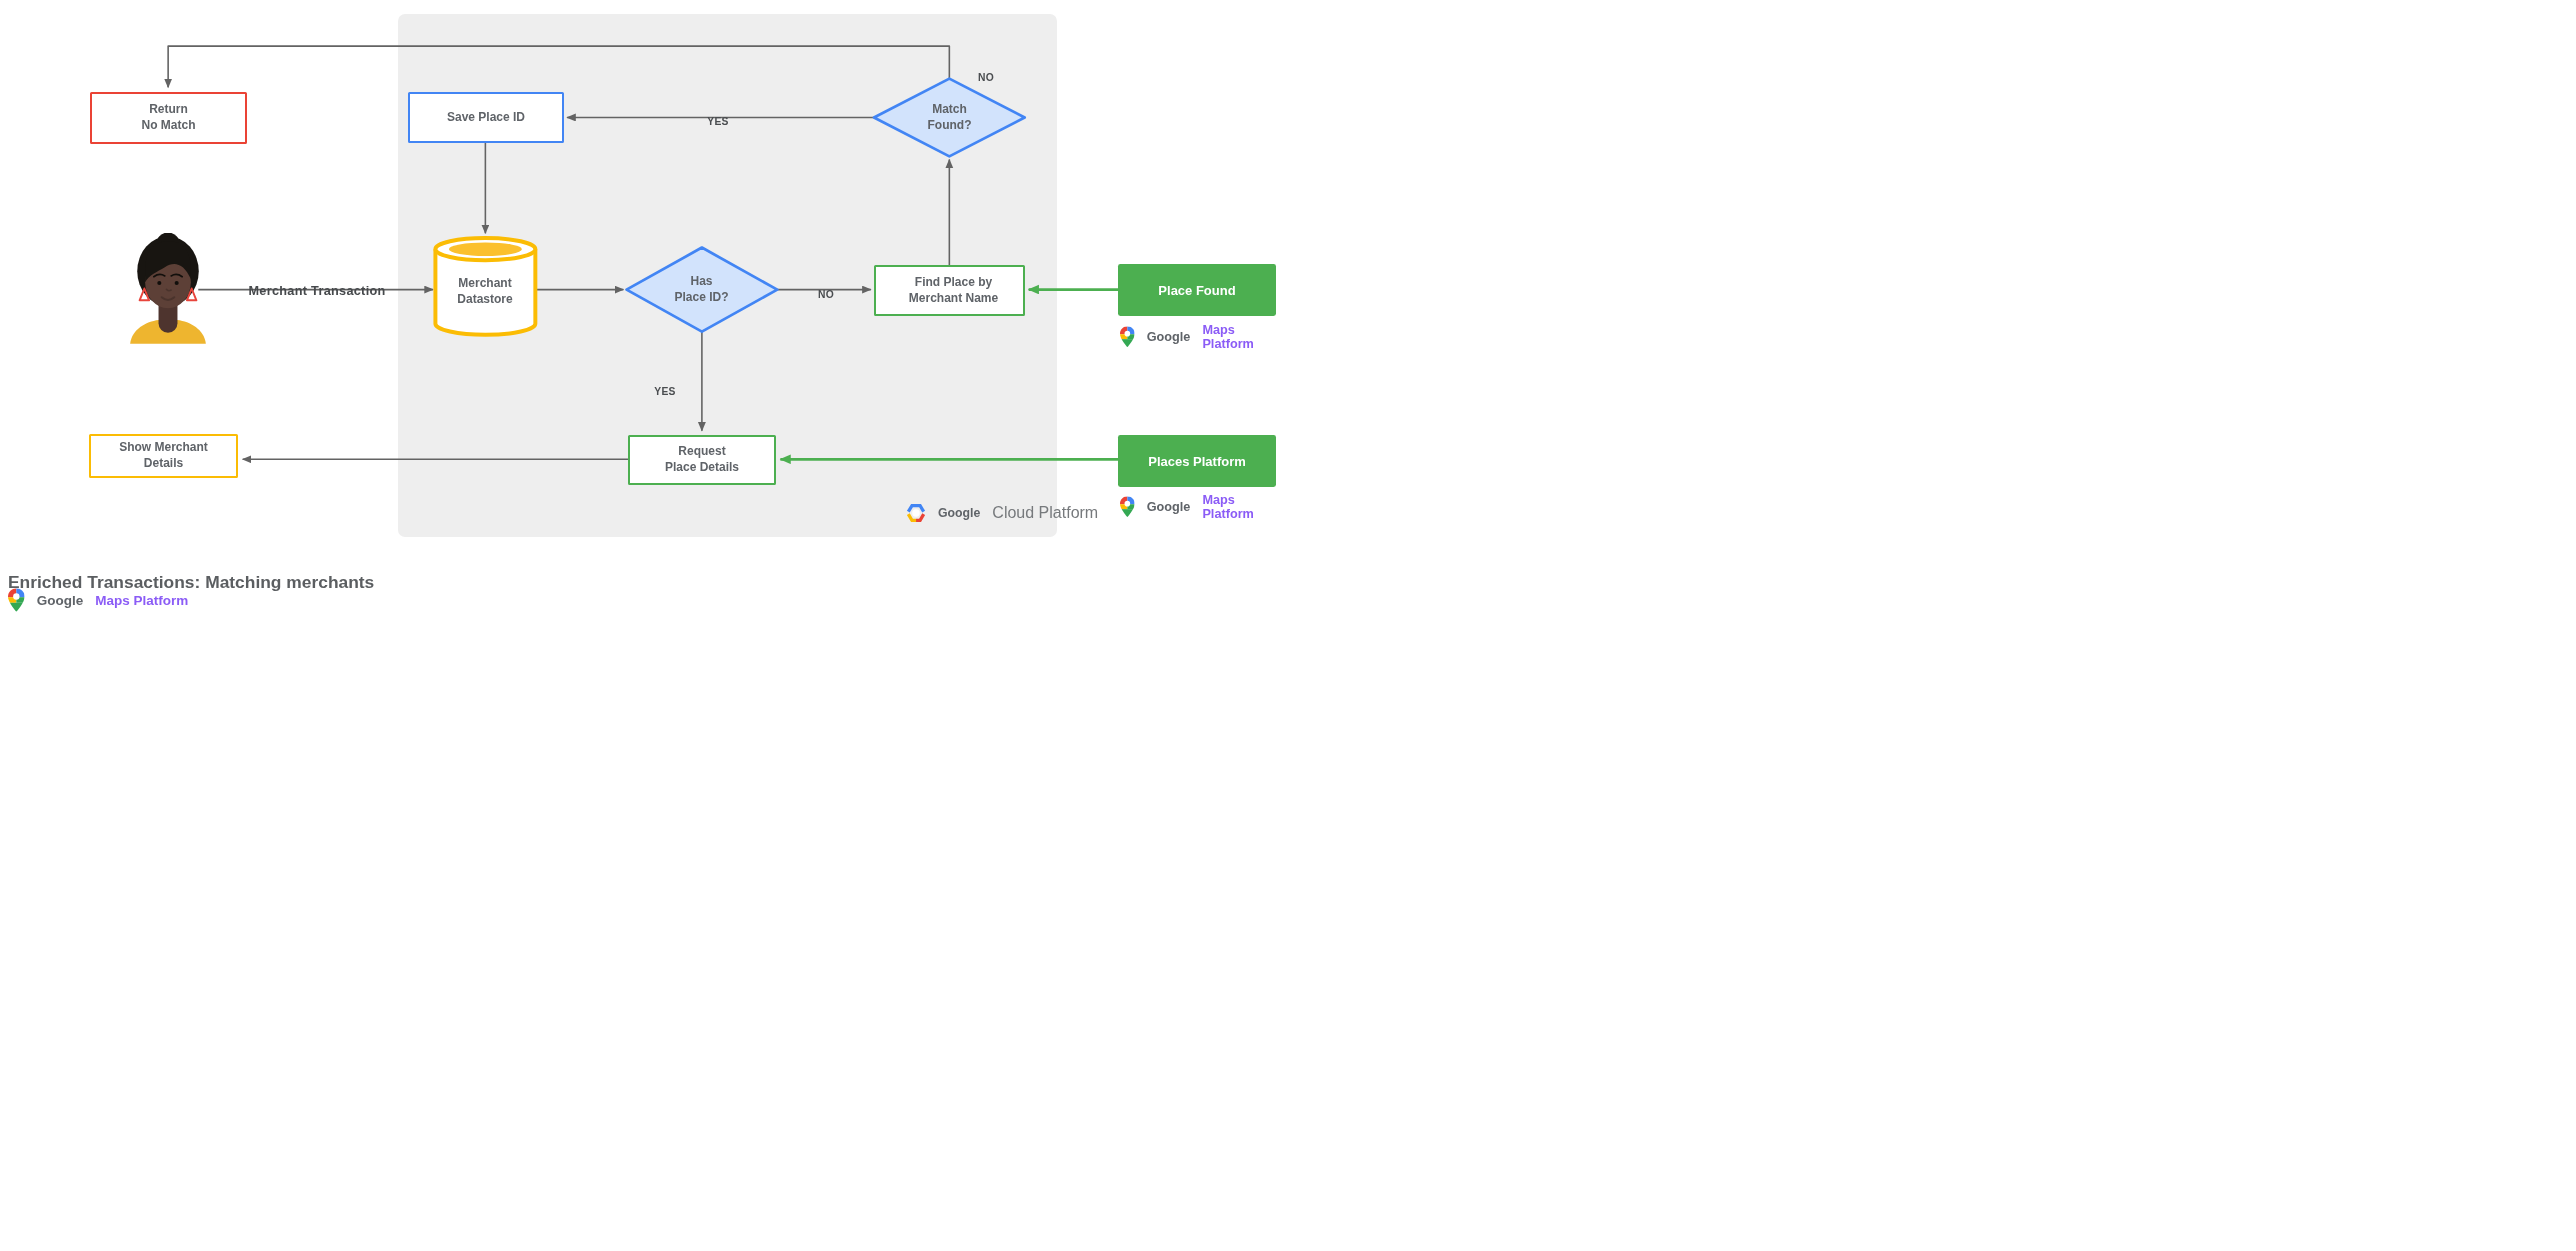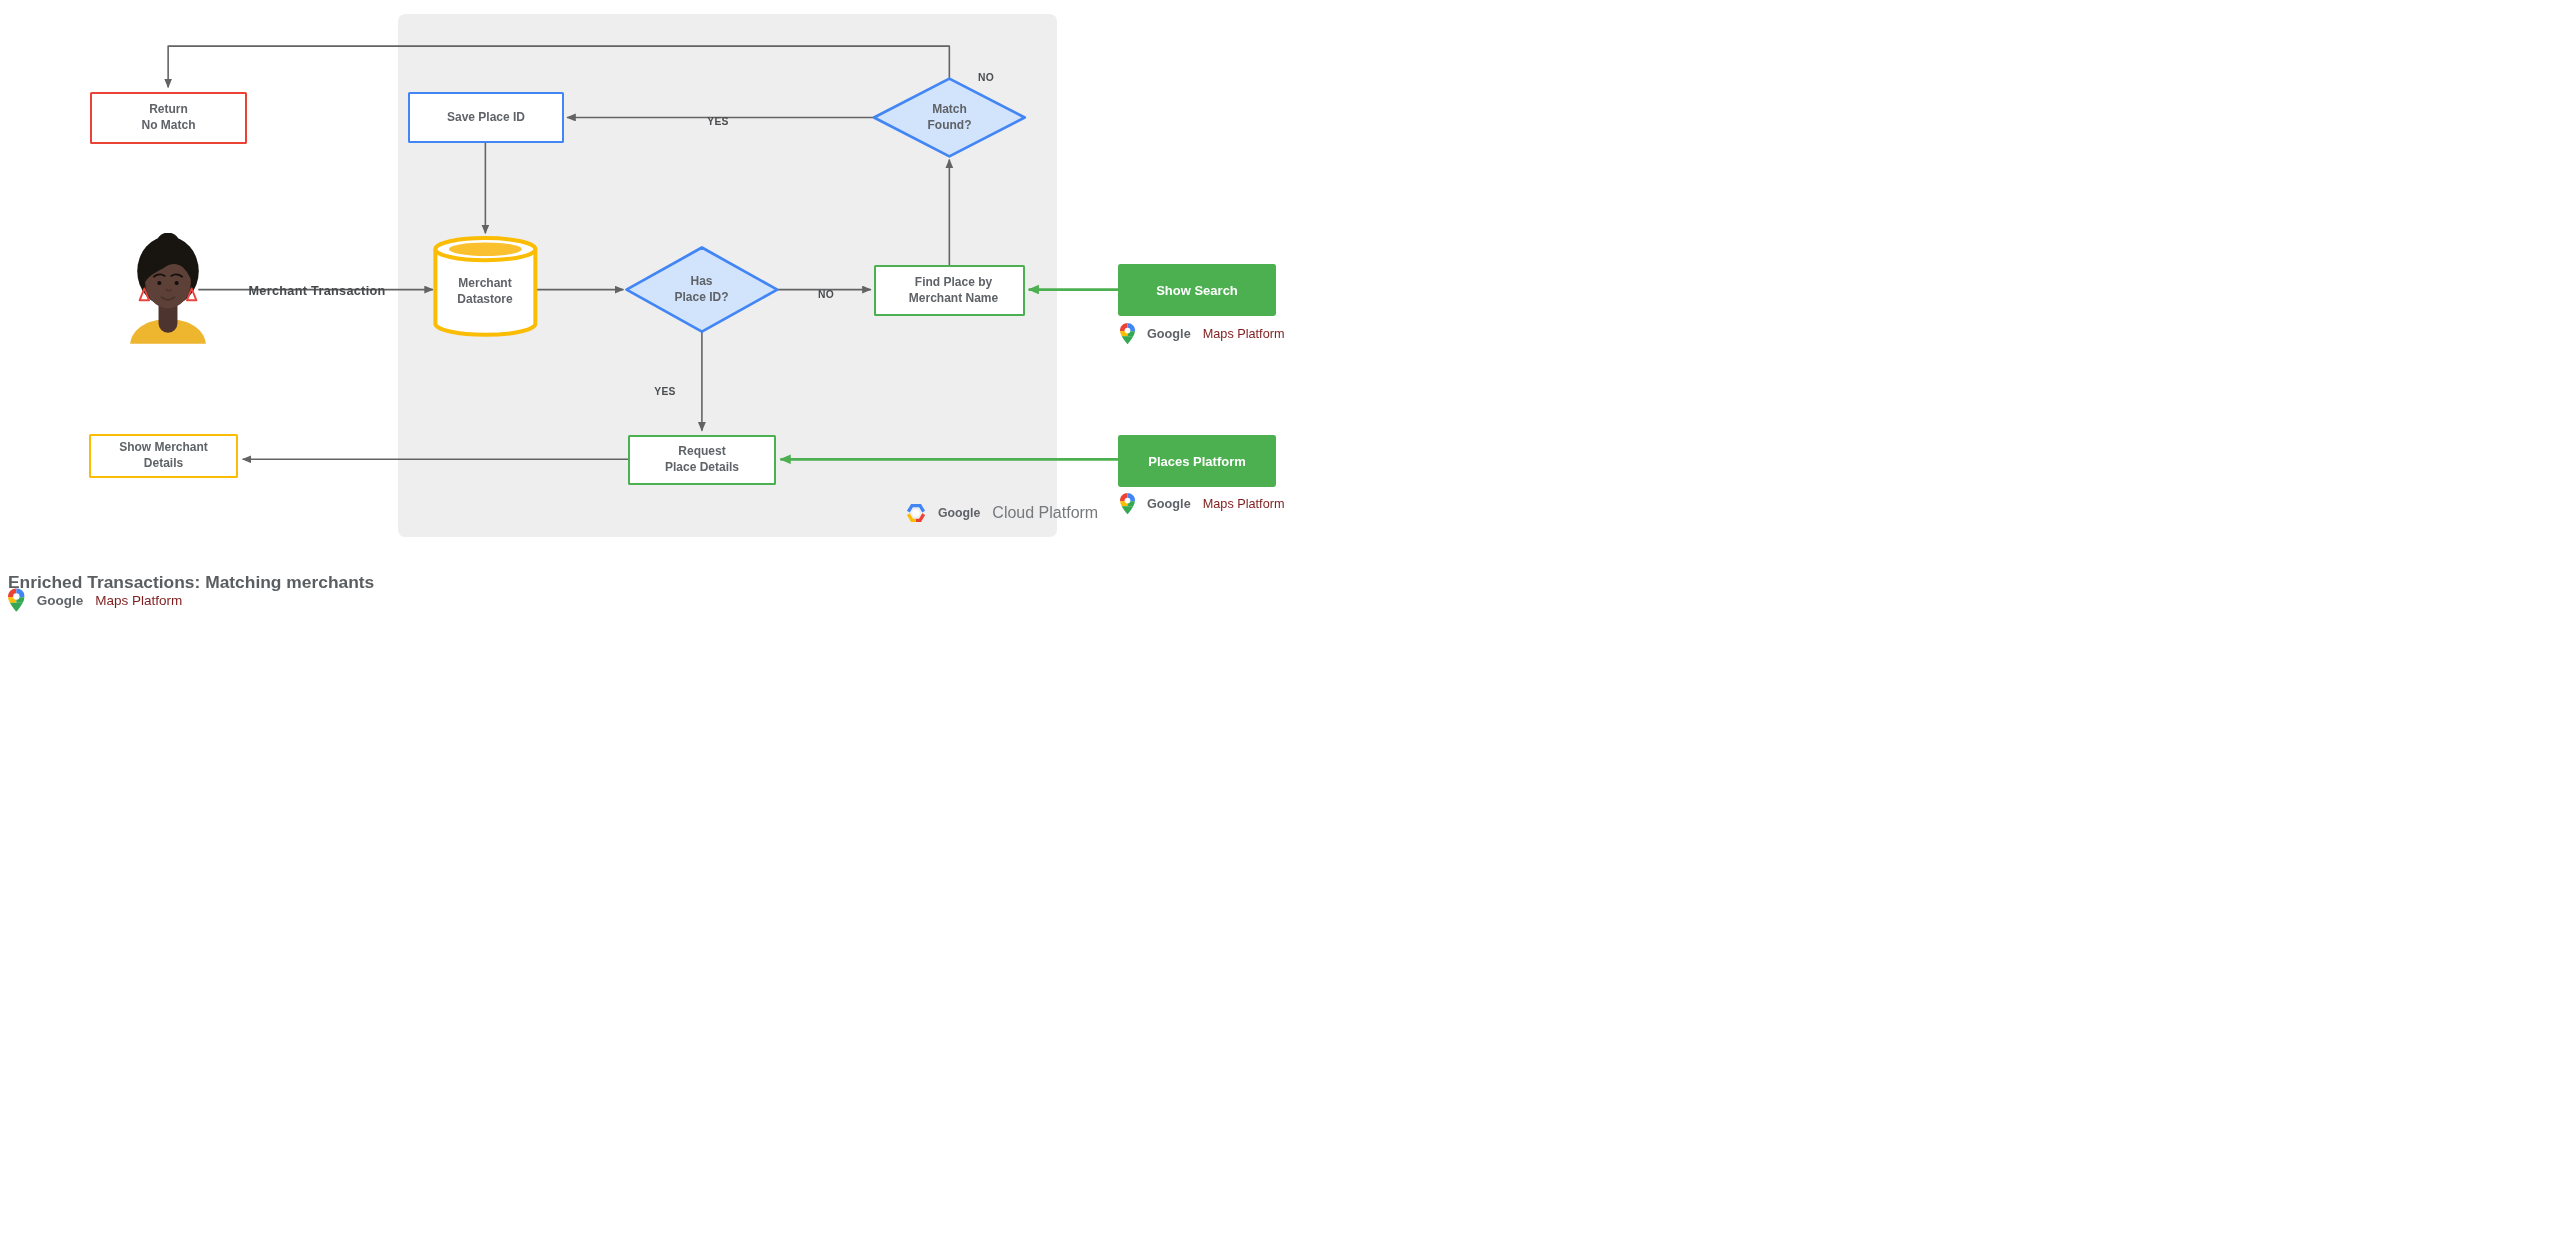--- a/index.html
+++ b/index.html
@@ -27,21 +27,21 @@
   .edge-label{position:absolute;transform:translateX(-50%);font-weight:700;font-size:10.3px;
         color:#4a4d50;letter-spacing:0.3px;white-space:nowrap;margin-top:20px;}
   #el-yes1{left:718px;top:96px;}
   #el-no1{left:986px;top:52px;}
   #el-no2{left:826px;top:269px;}
   #el-yes2{left:665px;top:366px;}
   #el-mt{left:317px;top:264px;font-size:12.7px;color:#46494c;}
   #avatar{position:absolute;left:127px;top:233px;}
   .logo-row{position:absolute;display:flex;align-items:center;gap:12px;}
   .logo-google{font-weight:600;font-size:12.7px;color:#5f6368;}
-  .logo-rest{font-weight:400;font-size:12.7px;color:#7f1d1d;}
+  .logo-rest{font-weight:700;font-size:12.7px;color:#8b5cf6;}
   #logo-gmp-1{left:1120px;top:323px;}
   #logo-gmp-2{left:1120px;top:493px;}
   #logo-gcp{left:906px;top:504px;}
   #logo-gcp .logo-google{font-size:12.3px;}
   #logo-gcp .logo-rest{font-size:16px;font-weight:300;color:#76797c;}
   #logo-gmp-bottom{left:8px;top:588px;}
   #logo-gmp-bottom .logo-google{font-size:13.5px;}
   #logo-gmp-bottom .logo-rest{font-size:13.5px;}
   #diagram-title{position:absolute;left:8px;top:572px;font-size:17.4px;font-weight:700;color:#5b5e61;}
 </style>
@@ -108,21 +108,21 @@
 
   <div class="node" id="node-return">Return
 No Match</div>
   <div class="node" id="node-save">Save Place ID</div>
   <div class="node" id="node-find">Find Place by
 Merchant Name</div>
   <div class="node" id="node-request">Request
 Place Details</div>
   <div class="node" id="node-show">Show Merchant
 Details</div>
-  <div class="api-box" id="node-place-search">Show Search</div>
+  <div class="api-box" id="node-place-search">Place Found</div>
   <div class="api-box" id="node-places-details">Places Platform</div>
 
   <div class="shape-label" id="label-match">Match
 Found?</div>
   <div class="shape-label" id="label-has">Has
 Place ID?</div>
   <div class="shape-label" id="label-datastore">Merchant
 Datastore</div>
 
   <div class="edge-label" id="el-yes1">YES</div>

